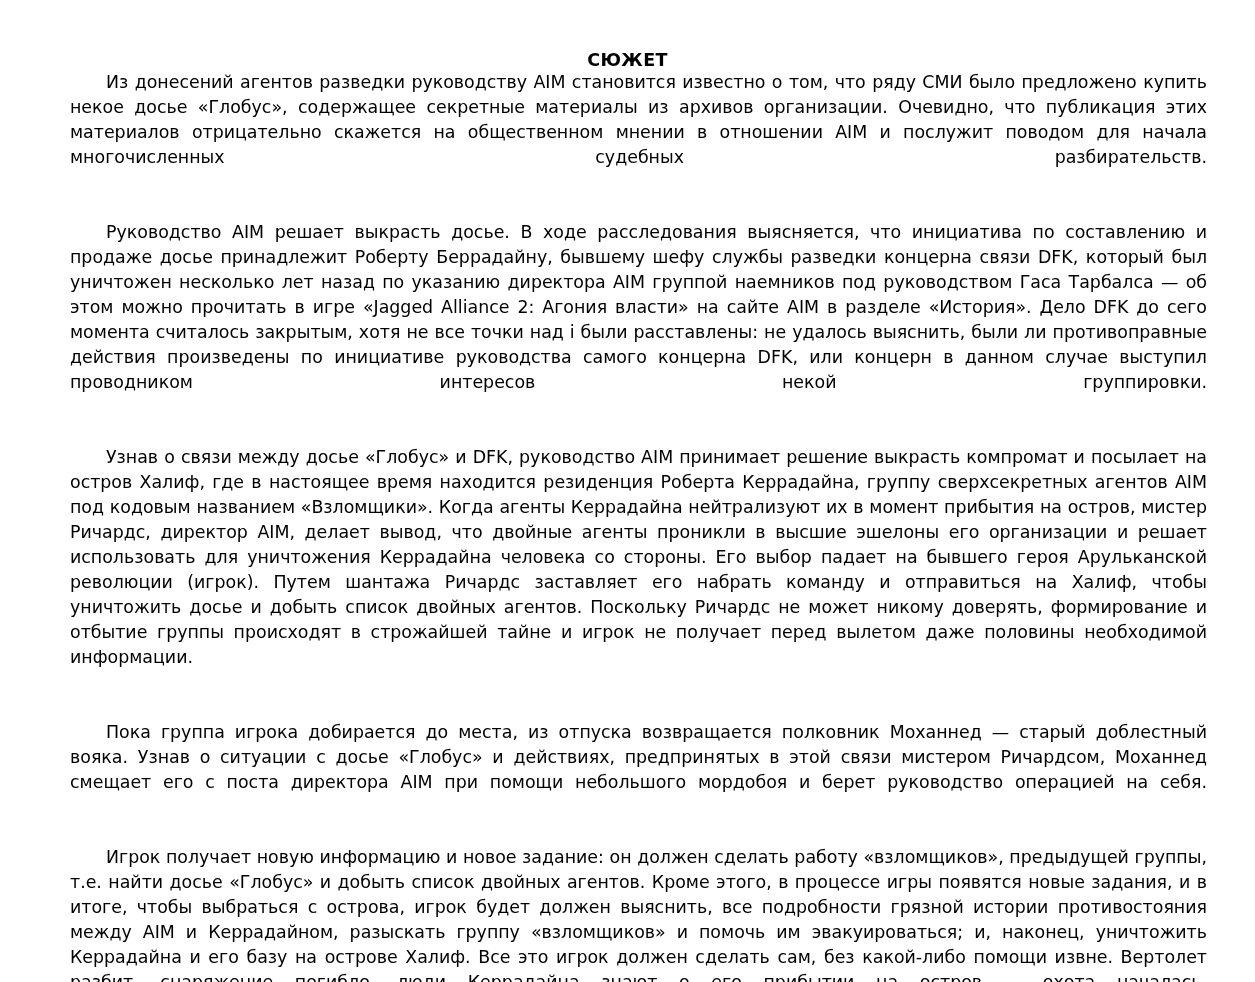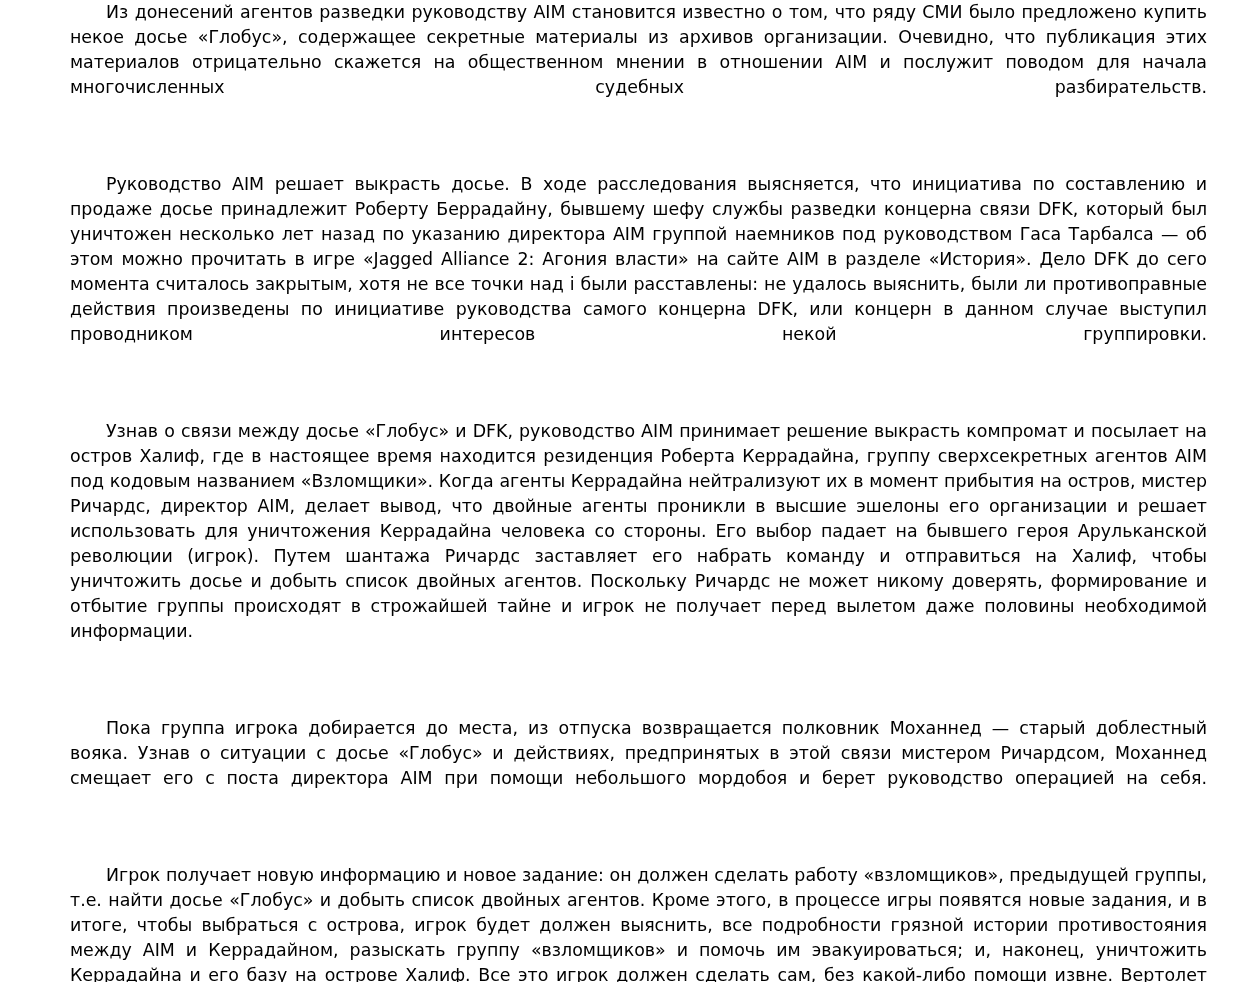--- a/index.html
+++ b/index.html
@@ -42,35 +42,36 @@
     padding: 0;
     text-align: justify;
     text-justify: inter-word;
     text-indent: 36px;
     font-size: 17.4px;
     line-height: 25px;
     word-spacing: 0px;
     hyphens: none;
   }
   p.para + p.para {
-    margin-top: 47px;
+    margin-top: 25px;
   }
   
   p.para::after {
     content: "";
     display: inline-block;
     width: 100%;
   }
   .para-1 { margin-top: 47px; }
 </style>
 </head>
 <body>
 
 <div class="page">
 
+  <h1 class="doc-title">СЮЖЕТ</h1>
 
   <div class="body-text">
     <p class="para para-1">Из донесений агентов разведки руководству AIM становится известно о том, что ряду СМИ было предложено купить некое досье «Глобус», содержащее секретные материалы из архивов организации. Очевидно, что публикация этих материалов отрицательно скажется на общественном мнении в отношении AIM и послужит поводом для начала многочисленных судебных разбирательств.</p>
 
     <p class="para">Руководство AIM решает выкрасть досье. В ходе расследования выясняется, что инициатива по составлению и продаже досье принадлежит Роберту Беррадайну, бывшему шефу службы разведки концерна связи DFK, который был уничтожен несколько лет назад по указанию директора AIM группой наемников под руководством Гаса Тарбалса — об этом можно прочитать в игре «Jagged Alliance 2: Агония власти» на сайте AIM в разделе «История». Дело DFK до сего момента считалось закрытым, хотя не все точки над i были расставлены: не удалось выяснить, были ли противоправные действия произведены по инициативе руководства самого концерна DFK, или концерн в данном случае выступил проводником интересов некой группировки.</p>
 
     <p class="para">Узнав о связи между досье «Глобус» и DFK, руководство AIM принимает решение выкрасть компромат и посылает на остров Халиф, где в настоящее время находится резиденция Роберта Керрадайна, группу сверхсекретных агентов AIM под кодовым названием «Взломщики». Когда агенты Керрадайна нейтрализуют их в момент прибытия на остров, мистер Ричардс, директор AIM, делает вывод, что двойные агенты проникли в высшие эшелоны его организации и решает использовать для уничтожения Керрадайна человека со стороны. Его выбор падает на бывшего героя Арульканской революции (игрок). Путем шантажа Ричардс заставляет его набрать команду и отправиться на Халиф, чтобы уничтожить досье и добыть список двойных агентов. Поскольку Ричардс не может никому доверять, формирование и отбытие группы происходят в строжайшей тайне и игрок не получает перед вылетом даже половины необходимой информации.</p>
 
     <p class="para">Пока группа игрока добирается до места, из отпуска возвращается полковник Моханнед — старый доблестный вояка. Узнав о ситуации с досье «Глобус» и действиях, предпринятых в этой связи мистером Ричардсом, Моханнед смещает его с поста директора AIM при помощи небольшого мордобоя и берет руководство операцией на себя.</p>
 

